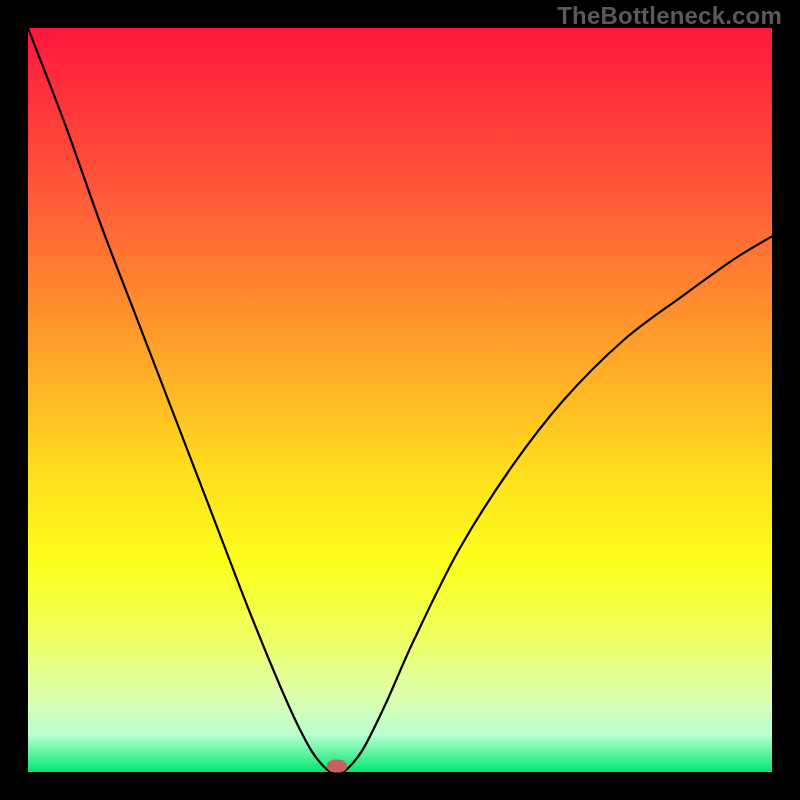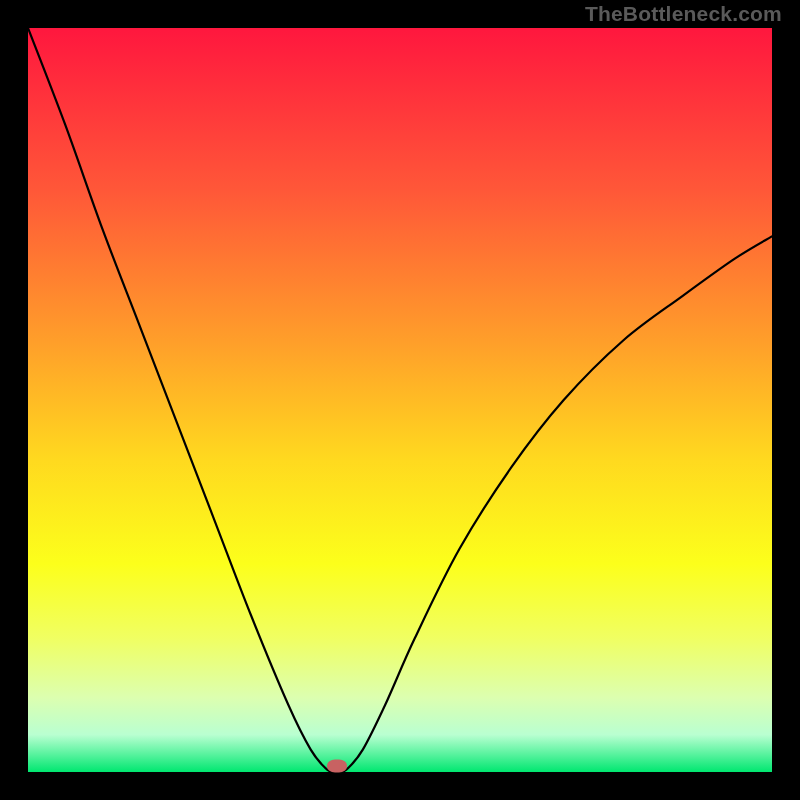--- a/index.html
+++ b/index.html
@@ -8,21 +8,21 @@
     position: relative;
     width: 800px;
     height: 800px;
     background: #000;
   }
   .watermark {
     position: absolute;
     top: 2px;
     right: 18px;
     font-family: Arial, Helvetica, sans-serif;
-    font-size: 21px;
+    font-size: 24px;
     font-weight: 600;
     color: #5a5a5a;
     letter-spacing: 0.2px;
   }
   .plot {
     position: absolute;
     left: 28px;
     top: 28px;
     width: 744px;
     height: 744px;

